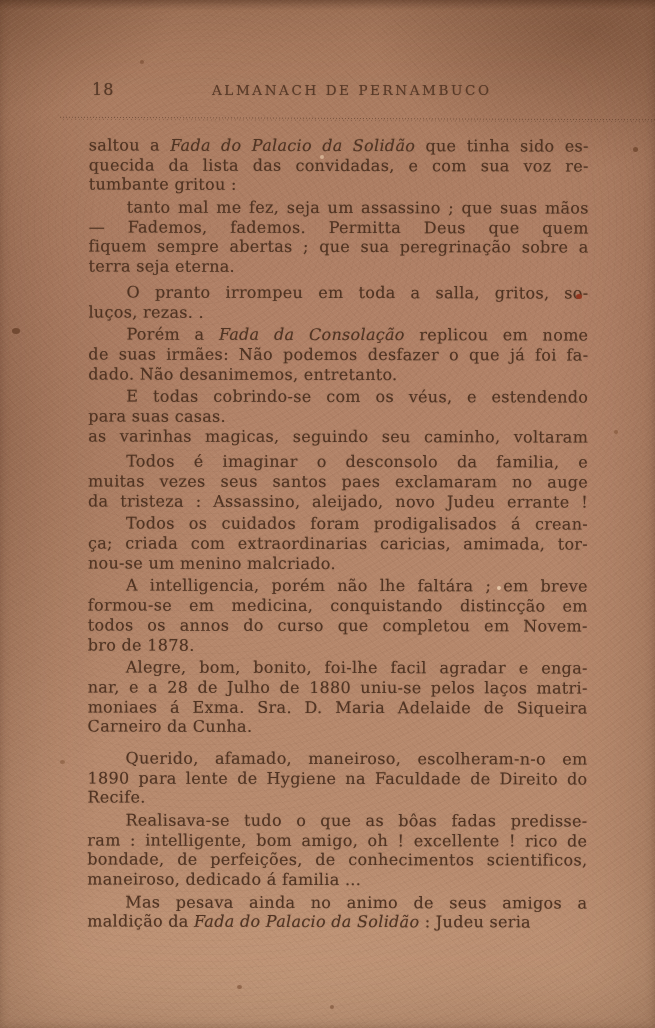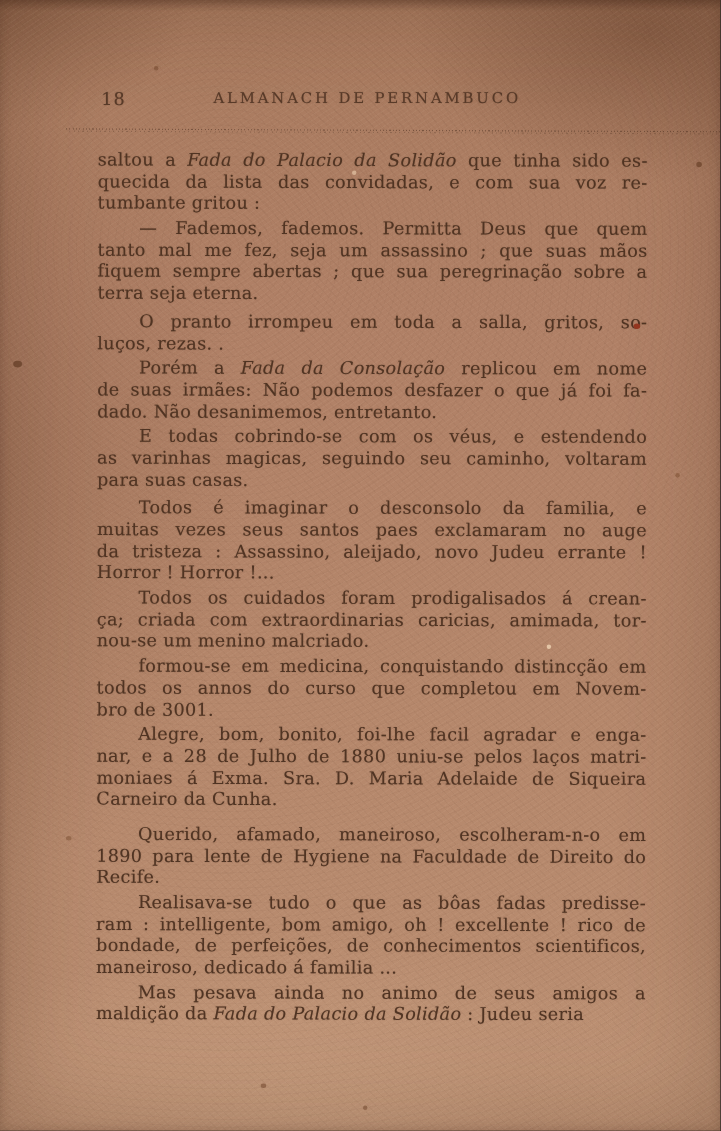--- a/index.html
+++ b/index.html
@@ -21,21 +21,21 @@
       repeating-linear-gradient(47deg, rgba(58,30,16,.035) 0 1px, transparent 1px 5px),
       repeating-linear-gradient(-33deg, rgba(255,236,212,.04) 0 1px, transparent 1px 4px),
       repeating-radial-gradient(circle at 31% 22%, rgba(58,30,16,.03) 0 1px, transparent 1px 7px);
   }
   .topshade{position:absolute;left:0;top:0;right:0;height:10px;
     background:linear-gradient(180deg,rgba(60,32,18,.28),rgba(60,32,18,0));}
   .header{position:absolute;left:88px;top:80px;width:500px;height:24px;
     color:rgba(82,53,36,.88);}
   .pagenum{position:absolute;left:4px;top:0;font-size:16px;letter-spacing:1px;
     text-shadow:0 0 1px rgba(82,53,36,.6);}
-  .headtitle{position:absolute;left:106px;top:2px;font-size:13.5px;letter-spacing:2.6px;
+  .headtitle{position:absolute;left:124px;top:2px;font-size:13.5px;letter-spacing:2.6px;
     text-shadow:0 0 1px rgba(82,53,36,.55);white-space:nowrap;}
   .rule{position:absolute;left:60px;top:118px;width:595px;height:4px;transform:rotate(.25deg);
     background:
       repeating-linear-gradient(90deg, rgba(76,48,32,.52) 0 1px, rgba(76,48,32,0) 1px 3px) 0 0/100% 1px no-repeat,
       repeating-linear-gradient(90deg, rgba(76,48,32,.32) 0 1px, rgba(76,48,32,0) 1px 4px) 3px 2px/100% 1px no-repeat;}
   .textblock{
     position:absolute;left:88px;top:136px;width:500px;
     font-size:16px;line-height:19.7px;letter-spacing:.3px;
     color:rgba(77,49,33,.95);text-shadow:0 0 1px rgba(80,52,35,.5);
     transform:rotate(.12deg);
@@ -65,54 +65,54 @@
 
   <div class="rule"></div>
 
   <div class="textblock">
       <div class="para">
         <div class="line just"><span>saltou a </span><span class="it">Fada do Palacio da Solidão</span><span> que tinha sido es-</span></div>
         <div class="line just"><span>quecida da lista das convidadas, e com sua voz re-</span></div>
         <div class="line last"><span>tumbante gritou :</span></div>
       </div>
       <div class="para indent">
+        <div class="line just"><span>tanto mal me fez, seja um assassino ; que suas mãos</span></div>
         <div class="line just"><span>— Fademos, fademos. Permitta Deus que quem</span></div>
-        <div class="line just"><span>tanto mal me fez, seja um assassino ; que suas mãos</span></div>
         <div class="line just"><span>fiquem sempre abertas ; que sua peregrinação sobre a</span></div>
         <div class="line last"><span>terra seja eterna.</span></div>
       </div>
       <div class="para indent gap-sm">
         <div class="line just"><span>O pranto irrompeu em toda a salla, gritos, so-</span></div>
         <div class="line last"><span>luços, rezas. .</span></div>
       </div>
       <div class="para indent">
         <div class="line just"><span>Porém a </span><span class="it">Fada da Consolação</span><span> replicou em nome</span></div>
         <div class="line just"><span>de suas irmães: Não podemos desfazer o que já foi fa-</span></div>
         <div class="line last"><span>dado.  Não desanimemos, entretanto.</span></div>
       </div>
       <div class="para indent">
         <div class="line just"><span>E todas cobrindo-se com os véus, e estendendo</span></div>
+        <div class="line last"><span>para suas casas.</span></div>
         <div class="line just"><span>as varinhas magicas, seguindo seu caminho, voltaram</span></div>
-        <div class="line last"><span>para suas casas.</span></div>
       </div>
       <div class="para indent gap-sm">
         <div class="line just"><span>Todos é imaginar o desconsolo da familia, e</span></div>
         <div class="line just"><span>muitas vezes seus santos paes exclamaram no auge</span></div>
         <div class="line just"><span>da tristeza : Assassino, aleijado, novo Judeu errante !</span></div>
-        <div class="line last"><span>Horror ! Horror !...</span></div>
       </div>
       <div class="para indent">
         <div class="line just"><span>Todos os cuidados foram prodigalisados á crean-</span></div>
         <div class="line just"><span>ça; criada com extraordinarias caricias, amimada, tor-</span></div>
         <div class="line last"><span>nou-se um menino malcriado.</span></div>
       </div>
       <div class="para indent">
+        <div class="line just"><span>A intelligencia, porém não lhe faltára ; em breve</span></div>
         <div class="line just"><span>formou-se em medicina, conquistando distincção em</span></div>
         <div class="line just"><span>todos os annos do curso que completou em Novem-</span></div>
-        <div class="line last"><span>bro de 3001.</span></div>
+        <div class="line last"><span>bro de 1878.</span></div>
       </div>
       <div class="para indent">
         <div class="line just"><span>Alegre, bom, bonito, foi-lhe facil agradar e enga-</span></div>
         <div class="line just"><span>nar, e a 28 de Julho de 1880 uniu-se pelos laços matri-</span></div>
         <div class="line just"><span>moniaes á Exma. Sra. D. Maria Adelaide de Siqueira</span></div>
         <div class="line last"><span>Carneiro da Cunha.</span></div>
       </div>
       <div class="para indent gap-md">
         <div class="line just"><span>Querido, afamado, maneiroso, escolheram-n-o em</span></div>
         <div class="line just"><span>1890 para lente de Hygiene na Faculdade de Direito do</span></div>

